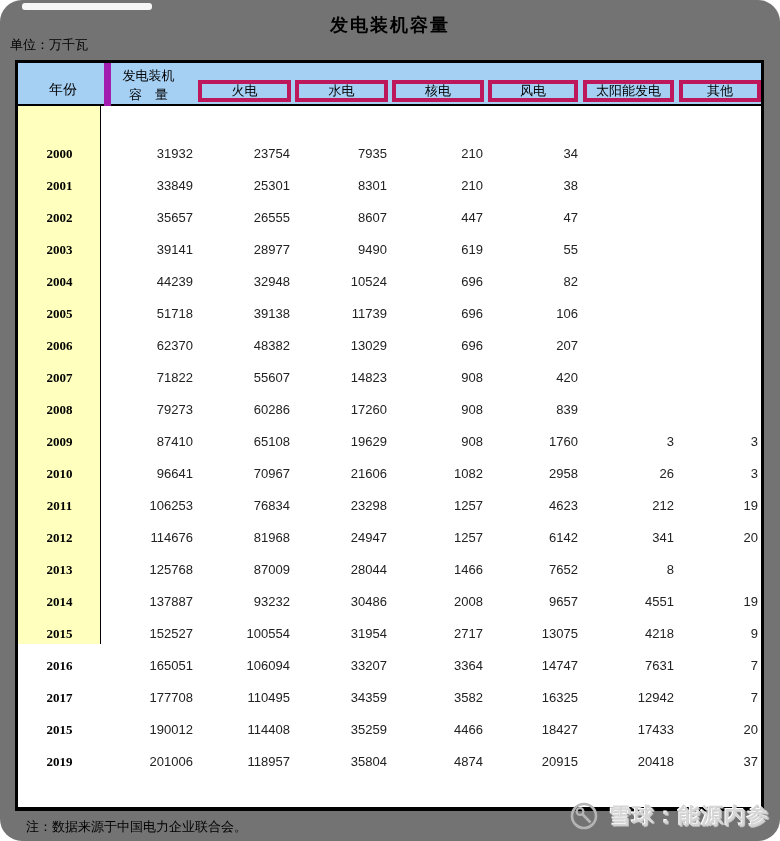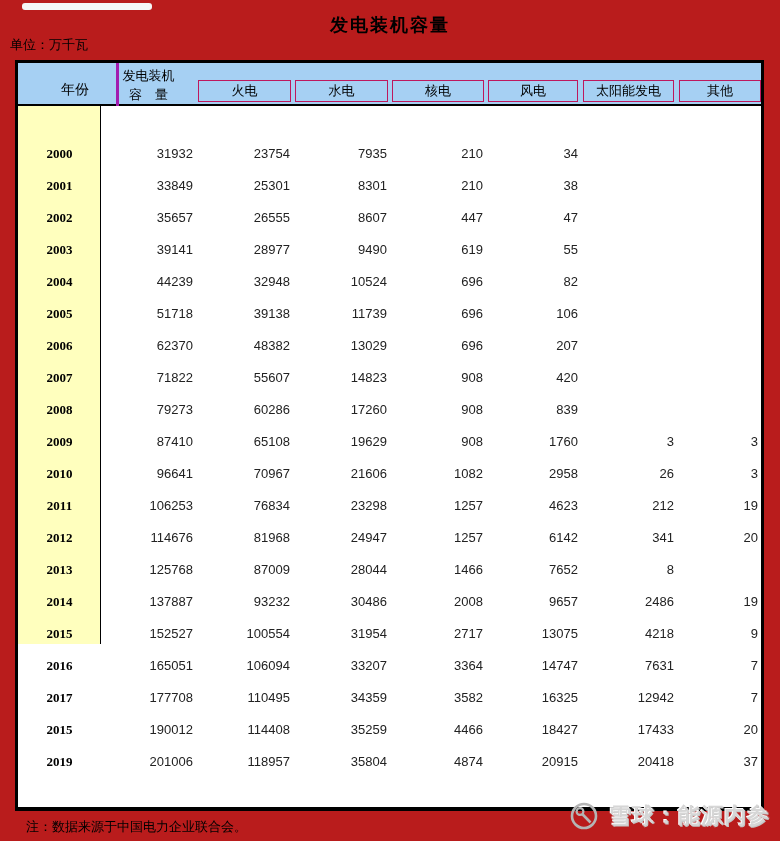--- a/index.html
+++ b/index.html
@@ -1,42 +1,42 @@
 <!DOCTYPE html>
 <html style="--header-blue: #a6d0f3; --year-yellow: #ffffbe; --border-black: #000000; --watermark-gray: #d6d6d6;"><head>
 <meta charset="utf-8">
 <style>
   html,body { margin:0; padding:0; background:#ffffff; }
   body { width:780px; height:841px; font-family:"Liberation Sans",sans-serif; color:#000; }
-  #canvas { position:relative; width:780px; height:841px; background:#b91c1c; overflow:hidden; }
+  #canvas { position:relative; width:780px; height:841px; background:#737373; overflow:hidden;border-radius:22px; }
 
   
   .ghost { position:absolute; left:22px; top:3px; width:130px; height:7px;
            background:#f6f6f6; border-radius:3px; }
 
   .title { position:absolute; left:0; top:13px; width:100%; text-align:center;
            font-size:18px; font-weight:bold; letter-spacing:2px; }
 
   .unit { position:absolute; left:10px; top:36px; font-size:13px; }
 
   
   .table { position:absolute; left:15px; top:60px; width:749px; height:751px;
            box-sizing:border-box; background:#fff;
            border:3px solid #000; border-bottom-width:4px; }
 
   .thead { position:relative; height:41px; background:var(--header-blue,#a6d0f3);
            border-bottom:2px solid #000; }
-  .year-h { position:absolute; left:16px; top:0; width:82px; height:54px;
-            border-right:3px solid #a21caf; display:flex; align-items:center;
+  .year-h { position:absolute; left:4px; top:0; width:82px; height:54px;
+            border-right:7px solid #a21caf; display:flex; align-items:center;
             justify-content:center; font-size:14px; }
   .cap-h { position:absolute; left:83px; top:0; width:95px; height:41px;
            text-align:center; font-size:13px; line-height:19px; padding-top:3px;
            box-sizing:border-box; }
   .sub-box { position:absolute; top:17px; height:22px; box-sizing:border-box;
-             background:var(--header-blue,#a6d0f3); border:1px solid #be185d;
+             background:var(--header-blue,#a6d0f3); border:4px solid #be185d;
              display:flex; align-items:center; justify-content:center; font-size:13px; }
 
   .tbody { position:relative; height:538px; background:#fff; }
   .year-strip { position:absolute; left:0; top:0; bottom:0; width:82px;
                 background:var(--year-yellow,#ffffbe); border-right:1px solid #000; }
   .rows { position:absolute; left:0; top:32px; width:743px; }
   .row { display:grid; grid-template-columns:83px 95px 97px 97px 96px 95px 96px 84px;
          height:32px; line-height:32px; }
   .cell-year { text-align:center; font-family:"Liberation Serif",serif;
                font-weight:bold; font-size:13px; position:relative; }
@@ -221,21 +221,21 @@
             <div class="cell-num">7652</div>
             <div class="cell-num">8</div>
           </div>
           <div class="row">
             <div class="cell-year">2014</div>
             <div class="cell-num">137887</div>
             <div class="cell-num">93232</div>
             <div class="cell-num">30486</div>
             <div class="cell-num">2008</div>
             <div class="cell-num">9657</div>
-            <div class="cell-num">2486</div>
+            <div class="cell-num">4551</div>
             <div class="cell-num">19</div>
           </div>
           <div class="row">
             <div class="cell-year">2015</div>
             <div class="cell-num">152527</div>
             <div class="cell-num">100554</div>
             <div class="cell-num">31954</div>
             <div class="cell-num">2717</div>
             <div class="cell-num">13075</div>
             <div class="cell-num">4218</div>

